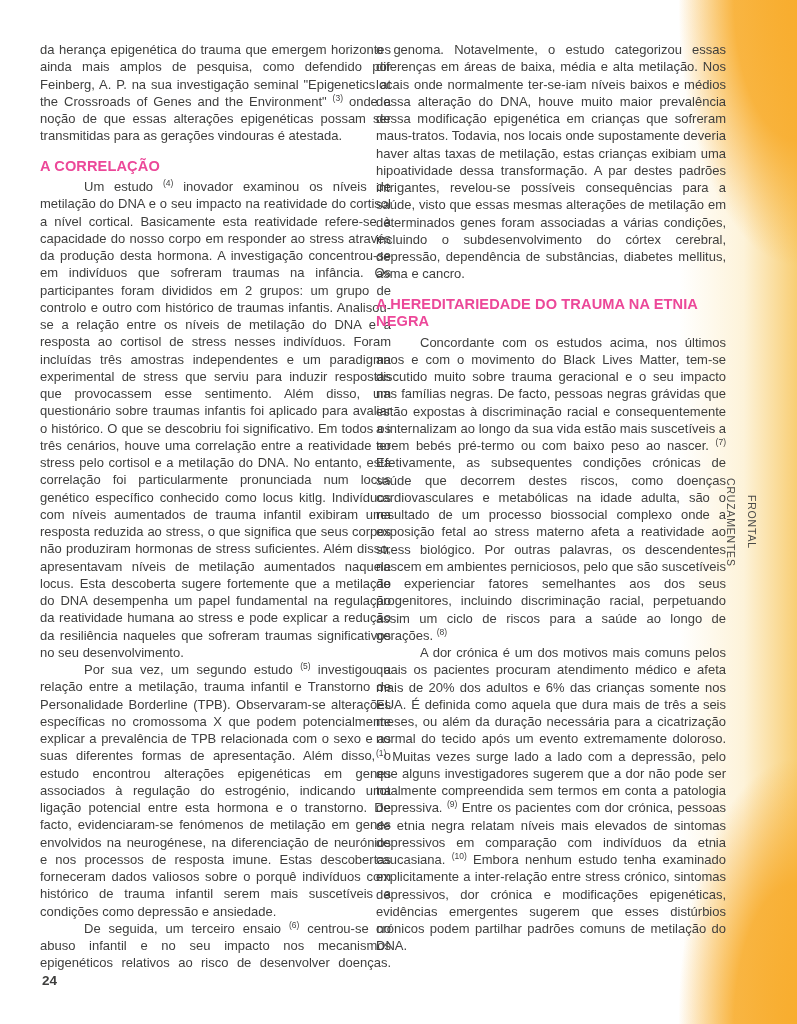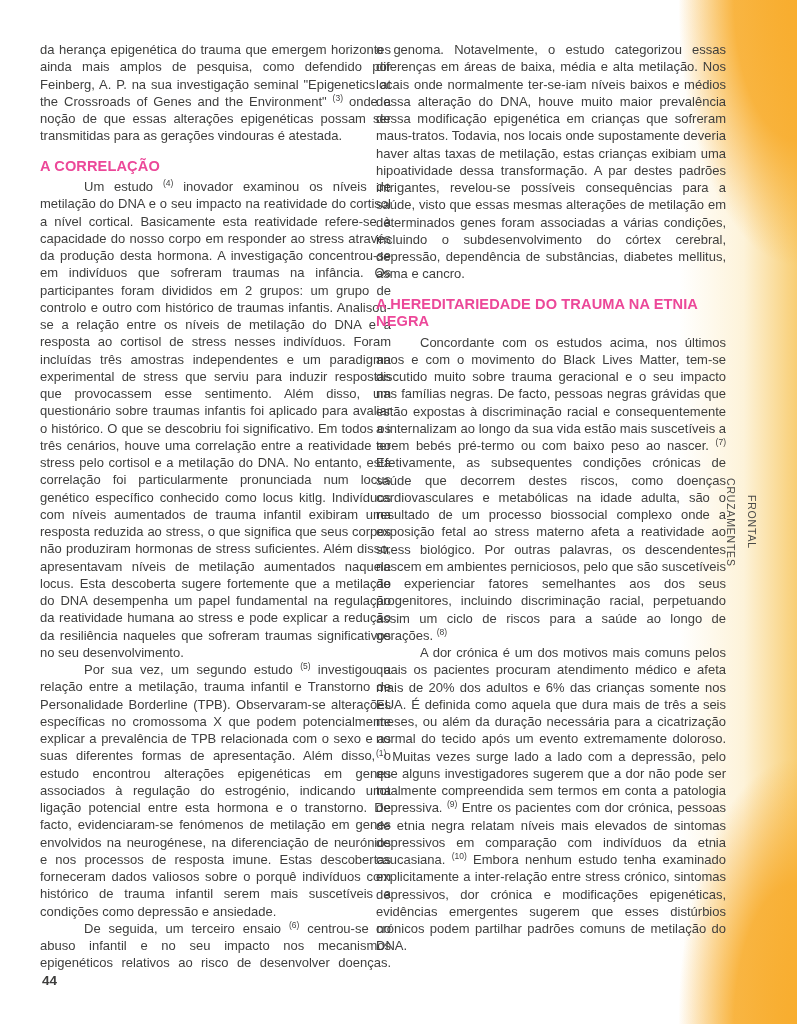--- a/index.html
+++ b/index.html
@@ -93,14 +93,14 @@
       <h2 class="heading">A HEREDITARIEDADE DO TRAUMA NA ETNIA NEGRA</h2>
       <p class="para indent">Concordante com os estudos acima, nos últimos anos e com o movimento do Black Lives Matter, tem-se discutido muito sobre trauma geracional e o seu impacto nas famílias negras. De facto, pessoas negras grávidas que estão expostas à discriminação racial e consequentemente a internalizam ao longo da sua vida estão mais suscetíveis a terem bebés pré-termo ou com baixo peso ao nascer. <sup class="ref">(7)</sup> Efetivamente, as subsequentes condições crónicas de saúde que decorrem destes riscos, como doenças cardiovasculares e metabólicas na idade adulta, são o resultado de um processo biossocial complexo onde a exposição fetal ao stress materno afeta a reatividade ao stress biológico. Por outras palavras, os descendentes nascem em ambientes perniciosos, pelo que são suscetíveis de experienciar fatores semelhantes aos dos seus progenitores, incluindo discriminação racial, perpetuando assim um ciclo de riscos para a saúde ao longo de gerações. <sup class="ref">(8)</sup></p>
       <p class="para indent">A dor crónica é um dos motivos mais comuns pelos quais os pacientes procuram atendimento médico e afeta mais de 20% dos adultos e 6% das crianças somente nos EUA. É definida como aquela que dura mais de três a seis meses, ou além da duração necessária para a cicatrização normal do tecido após um evento extremamente doloroso. <sup class="ref">(1)</sup> Muitas vezes surge lado a lado com a depressão, pelo que alguns investigadores sugerem que a dor não pode ser totalmente compreendida sem termos em conta a patologia depressiva. <sup class="ref">(9)</sup> Entre os pacientes com dor crónica, pessoas de etnia negra relatam níveis mais elevados de sintomas depressivos em comparação com indivíduos da etnia caucasiana. <sup class="ref">(10)</sup> Embora nenhum estudo tenha examinado explicitamente a inter-relação entre stress crónico, sintomas depressivos, dor crónica e modificações epigenéticas, evidências emergentes sugerem que esses distúrbios crónicos podem partilhar padrões comuns de metilação do DNA. </p>
     </div>
 
   <div class="spine-text">
     <span class="spine-line">FRONTAL</span>
     <span class="spine-line">CRUZAMENTES</span>
   </div>
 
-  <div class="page-number">44</div>
+  <div class="page-number">24</div>
 </div>
 
 </body></html>

